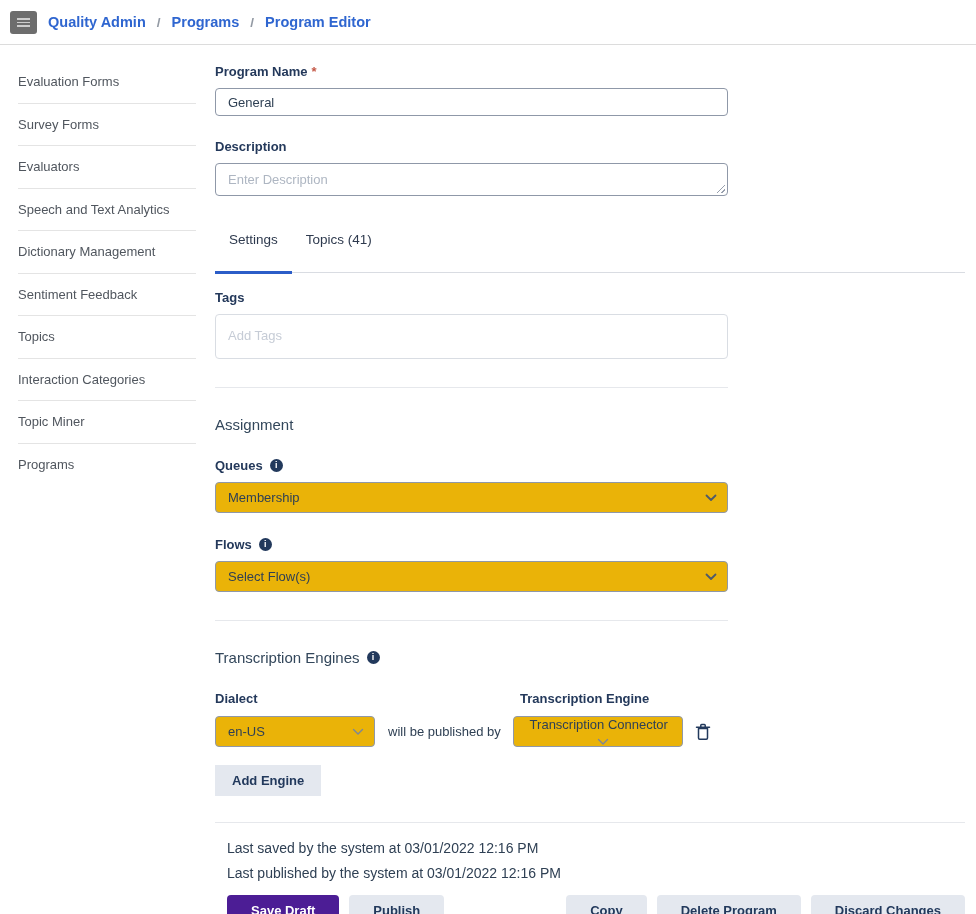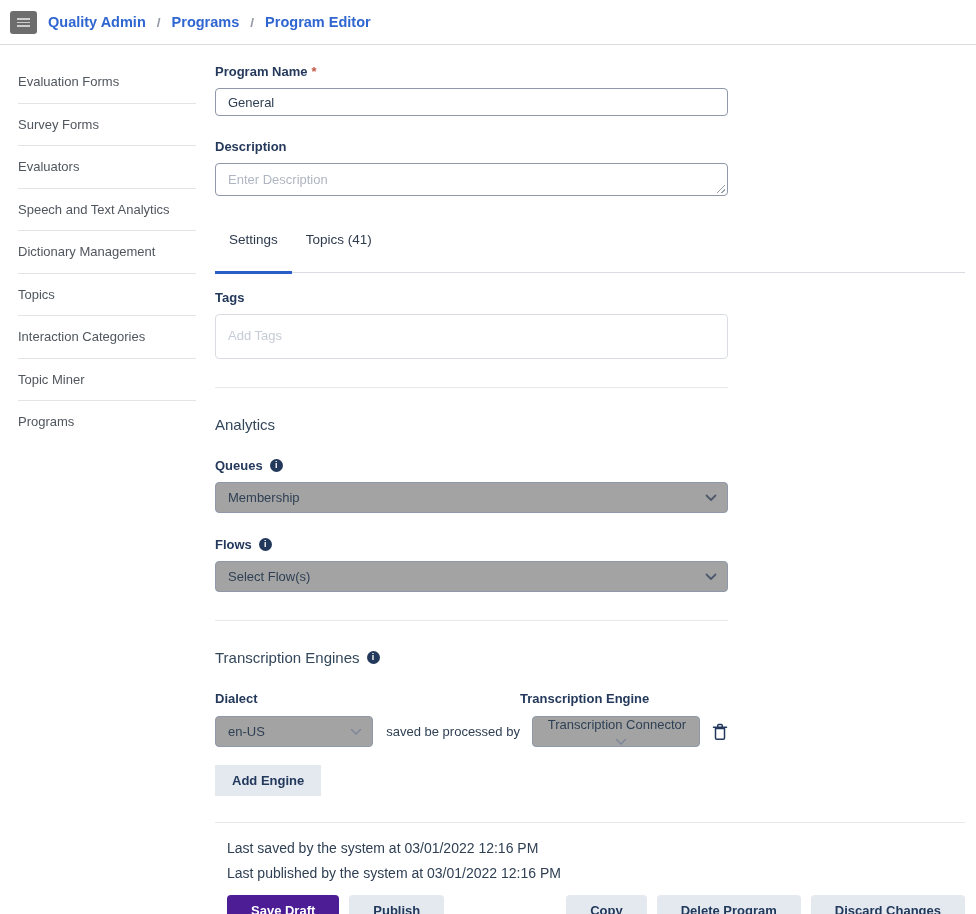--- a/index.html
+++ b/index.html
@@ -161,21 +161,21 @@
 
   
   .select {
     height: 31px;
     border: 1px solid #8f98a8;
     border-radius: 4px;
     display: flex; align-items: center; justify-content: space-between;
     padding: 0 10px 0 12px;
     font-size: 13px;
     color: #2f4054;
-    background: #a3a3a3;
+    background: #eab308;
     cursor: pointer;
   }
   .select.full { width: 100%; }
   .fld-queues { margin-bottom: 24px; }
   .chev { flex-shrink: 0; margin-left: 8px; }
 
   
   .te-labels { display: flex; margin-bottom: 10px; }
   .te-labels .lab1 { width: 305px; }
   .te-row { display: flex; align-items: center; }
@@ -243,20 +243,21 @@
 </header>
 
 <div class="layout">
 
   <aside class="sidebar">
     <div class="side-item">Evaluation Forms</div>
     <div class="side-item">Survey Forms</div>
     <div class="side-item">Evaluators</div>
     <div class="side-item">Speech and Text Analytics</div>
     <div class="side-item">Dictionary Management</div>
+    <div class="side-item">Sentiment Feedback</div>
     <div class="side-item">Topics</div>
     <div class="side-item">Interaction Categories</div>
     <div class="side-item">Topic Miner</div>
     <div class="side-item">Programs</div>
   </aside>
 
   <main class="main">
 
     <div class="form-col">
       <div class="fld-name">
@@ -284,21 +285,21 @@
     <div class="form-col">
       
       <div class="tags-section">
         <div class="field-label">Tags</div>
         <div class="tags-box">Add Tags</div>
       </div>
 
       <hr class="divider">
 
       
-      <h2 class="section-heading">Analytics</h2>
+      <h2 class="section-heading">Assignment</h2>
 
       <div class="fld-queues">
         <div class="field-label">
           <span>Queues</span>
           <i class="info-icon">i</i>
         </div>
         <div class="select full">
           <span>Membership</span>
           <svg class="chev" width="12" height="8" viewBox="0 0 12 8">
             <polyline points="1.5,1.5 6,6 10.5,1.5" fill="none" stroke="#4e5a6b" stroke-width="1.8" stroke-linecap="round" stroke-linejoin="round"></polyline>
@@ -332,21 +333,21 @@
         <div class="field-label" style="margin-bottom:0;">Transcription Engine</div>
       </div>
 
       <div class="te-row">
         <div class="select sel-dialect">
           <span>en-US</span>
           <svg class="chev" width="12" height="8" viewBox="0 0 12 8">
             <polyline points="1.5,1.5 6,6 10.5,1.5" fill="none" stroke="#7c8698" stroke-width="1.4" stroke-linecap="round" stroke-linejoin="round"></polyline>
           </svg>
         </div>
-        <span class="mid-text">saved be processed by</span>
+        <span class="mid-text">will be published by</span>
         <div class="select sel-engine">
           <span>Transcription Connector</span>
           <svg class="chev" width="12" height="8" viewBox="0 0 12 8">
             <polyline points="1.5,1.5 6,6 10.5,1.5" fill="none" stroke="#7c8698" stroke-width="1.4" stroke-linecap="round" stroke-linejoin="round"></polyline>
           </svg>
         </div>
         <button class="trash-btn">
           <svg width="16" height="18" viewBox="0 0 16 18">
             <g fill="none" stroke="#22395c" stroke-width="1.5" stroke-linecap="round" stroke-linejoin="round">
               <path d="M3.5 5.5 L3.5 15 Q3.5 16.2 4.7 16.2 L11.3 16.2 Q12.5 16.2 12.5 15 L12.5 5.5 Z"></path>

